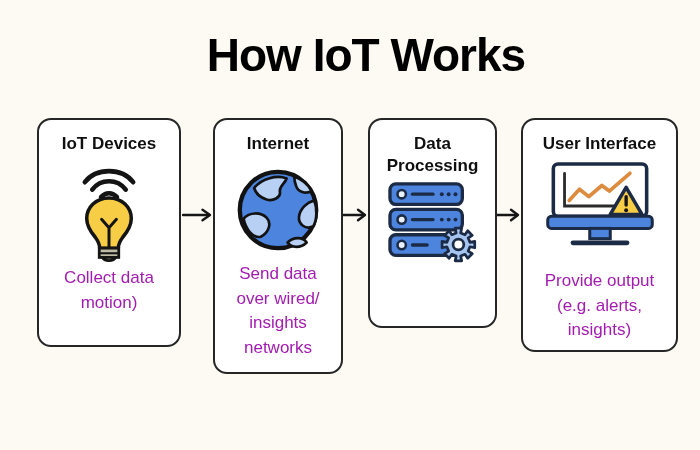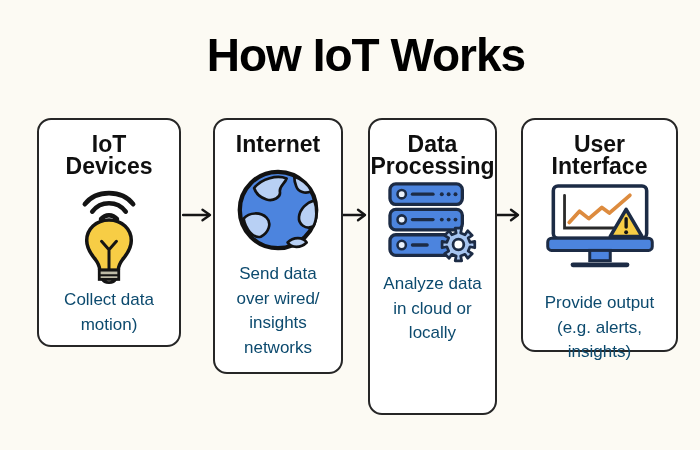--- a/index.html
+++ b/index.html
@@ -19,36 +19,36 @@
   .box {
     position:absolute;
     background:#ffffff;
     border:2px solid #262626;
     border-radius:14px;
     box-sizing:border-box;
     display:flex; flex-direction:column; align-items:center;
   }
   #box1 { left:37px;  top:118px; width:144px; height:229px; }
   #box2 { left:213px; top:118px; width:130px; height:256px; }
-  #box3 { left:368px; top:118px; width:129px; height:297px; }
+  #box3 { left:368px; top:118px; width:129px; height:210px; }
   #box4 { left:521px; top:118px; width:157px; height:234px; }
   .heading {
     margin-top:13px;
-    font-size:23px; font-weight:700; line-height:22px;
+    font-size:17px; font-weight:700; line-height:22px;
     color:#0f0f0f; text-align:center;
     padding:0 8px;
   }
   .icon-wrap { display:block; line-height:0; }
   #box1 .icon-wrap { margin-top:4px; }
   #box2 .icon-wrap { margin-top:12px; }
   #box3 .icon-wrap { margin-top:3px; }
   #box4 .icon-wrap { margin-top:6px; }
   .body-text {
     text-align:center;
-    font-size:17px; line-height:24.5px; color:#0c4a6e;
+    font-size:17px; line-height:24.5px; color:#a21caf;
     padding:0 4px;
   }
   #box1 .body-text { margin-top:3px; }
   #box2 .body-text { margin-top:9px; }
   #box3 .body-text { margin-top:4px; }
   #box4 .body-text { margin-top:18px; }
   .body-text span { display:block; }
   .body-text .t-sm { font-size:14.5px; }
   .arrow { position:absolute; top:208px; line-height:0; }
   .arrow svg { stroke:#161616; stroke-width:2.4; fill:none;
@@ -134,25 +134,20 @@
               <circle cx="66" cy="40.5" r="2"></circle>
               <circle cx="73" cy="40.5" r="2"></circle>
           </g>
         </g>
         <g>
           <path d="M92.7,62.7 L92.7,69.3 L87.8,68.3 L86,72.7 L90.1,75.4 L85.5,80.1 L82.7,76 L78.3,77.8 L79.3,82.7 L72.7,82.7 L73.7,77.8 L69.3,76 L66.5,80.1 L61.9,75.4 L66,72.7 L64.2,68.3 L59.3,69.3 L59.3,62.7 L64.2,63.7 L66,59.3 L61.9,56.6 L66.5,51.9 L69.3,56 L73.7,54.2 L72.7,49.3 L79.3,49.3 L78.3,54.2 L82.7,56 L85.5,51.9 L90.1,56.6 L86,59.3 L87.8,63.7 Z" fill="#A6C4F0" stroke="#1C2B45" stroke-width="2.8" stroke-linejoin="round"></path>
           <circle cx="76" cy="66" r="5.5" fill="#FFFFFF" stroke="#1C2B45" stroke-width="2.8"></circle>
         </g>
       </svg>
     </div>
-    <div class="body-text">
-      <span>Analyze data</span>
-      <span>in cloud or</span>
-      <span>locally</span>
-    </div>
   </div>
 
   <div class="box" id="box4">
     <div class="heading">User Interface</div>
     <div class="icon-wrap">
       <svg width="112" height="90" viewBox="0 0 120 96">
         <rect x="10" y="3" width="100" height="56" rx="5" fill="#FFFFFF" stroke="#1C2B45" stroke-width="3.8"></rect>
         <path d="M22 13 L22 48 L97 48" fill="none" stroke="#2a2a2a" stroke-width="3" stroke-linecap="round"></path>
         <polyline points="27,42 38,30 48,38 62,26 70,32 92,13" fill="none" stroke="#DD8B3E" stroke-width="4" stroke-linecap="round" stroke-linejoin="round"></polyline>
         <g>

